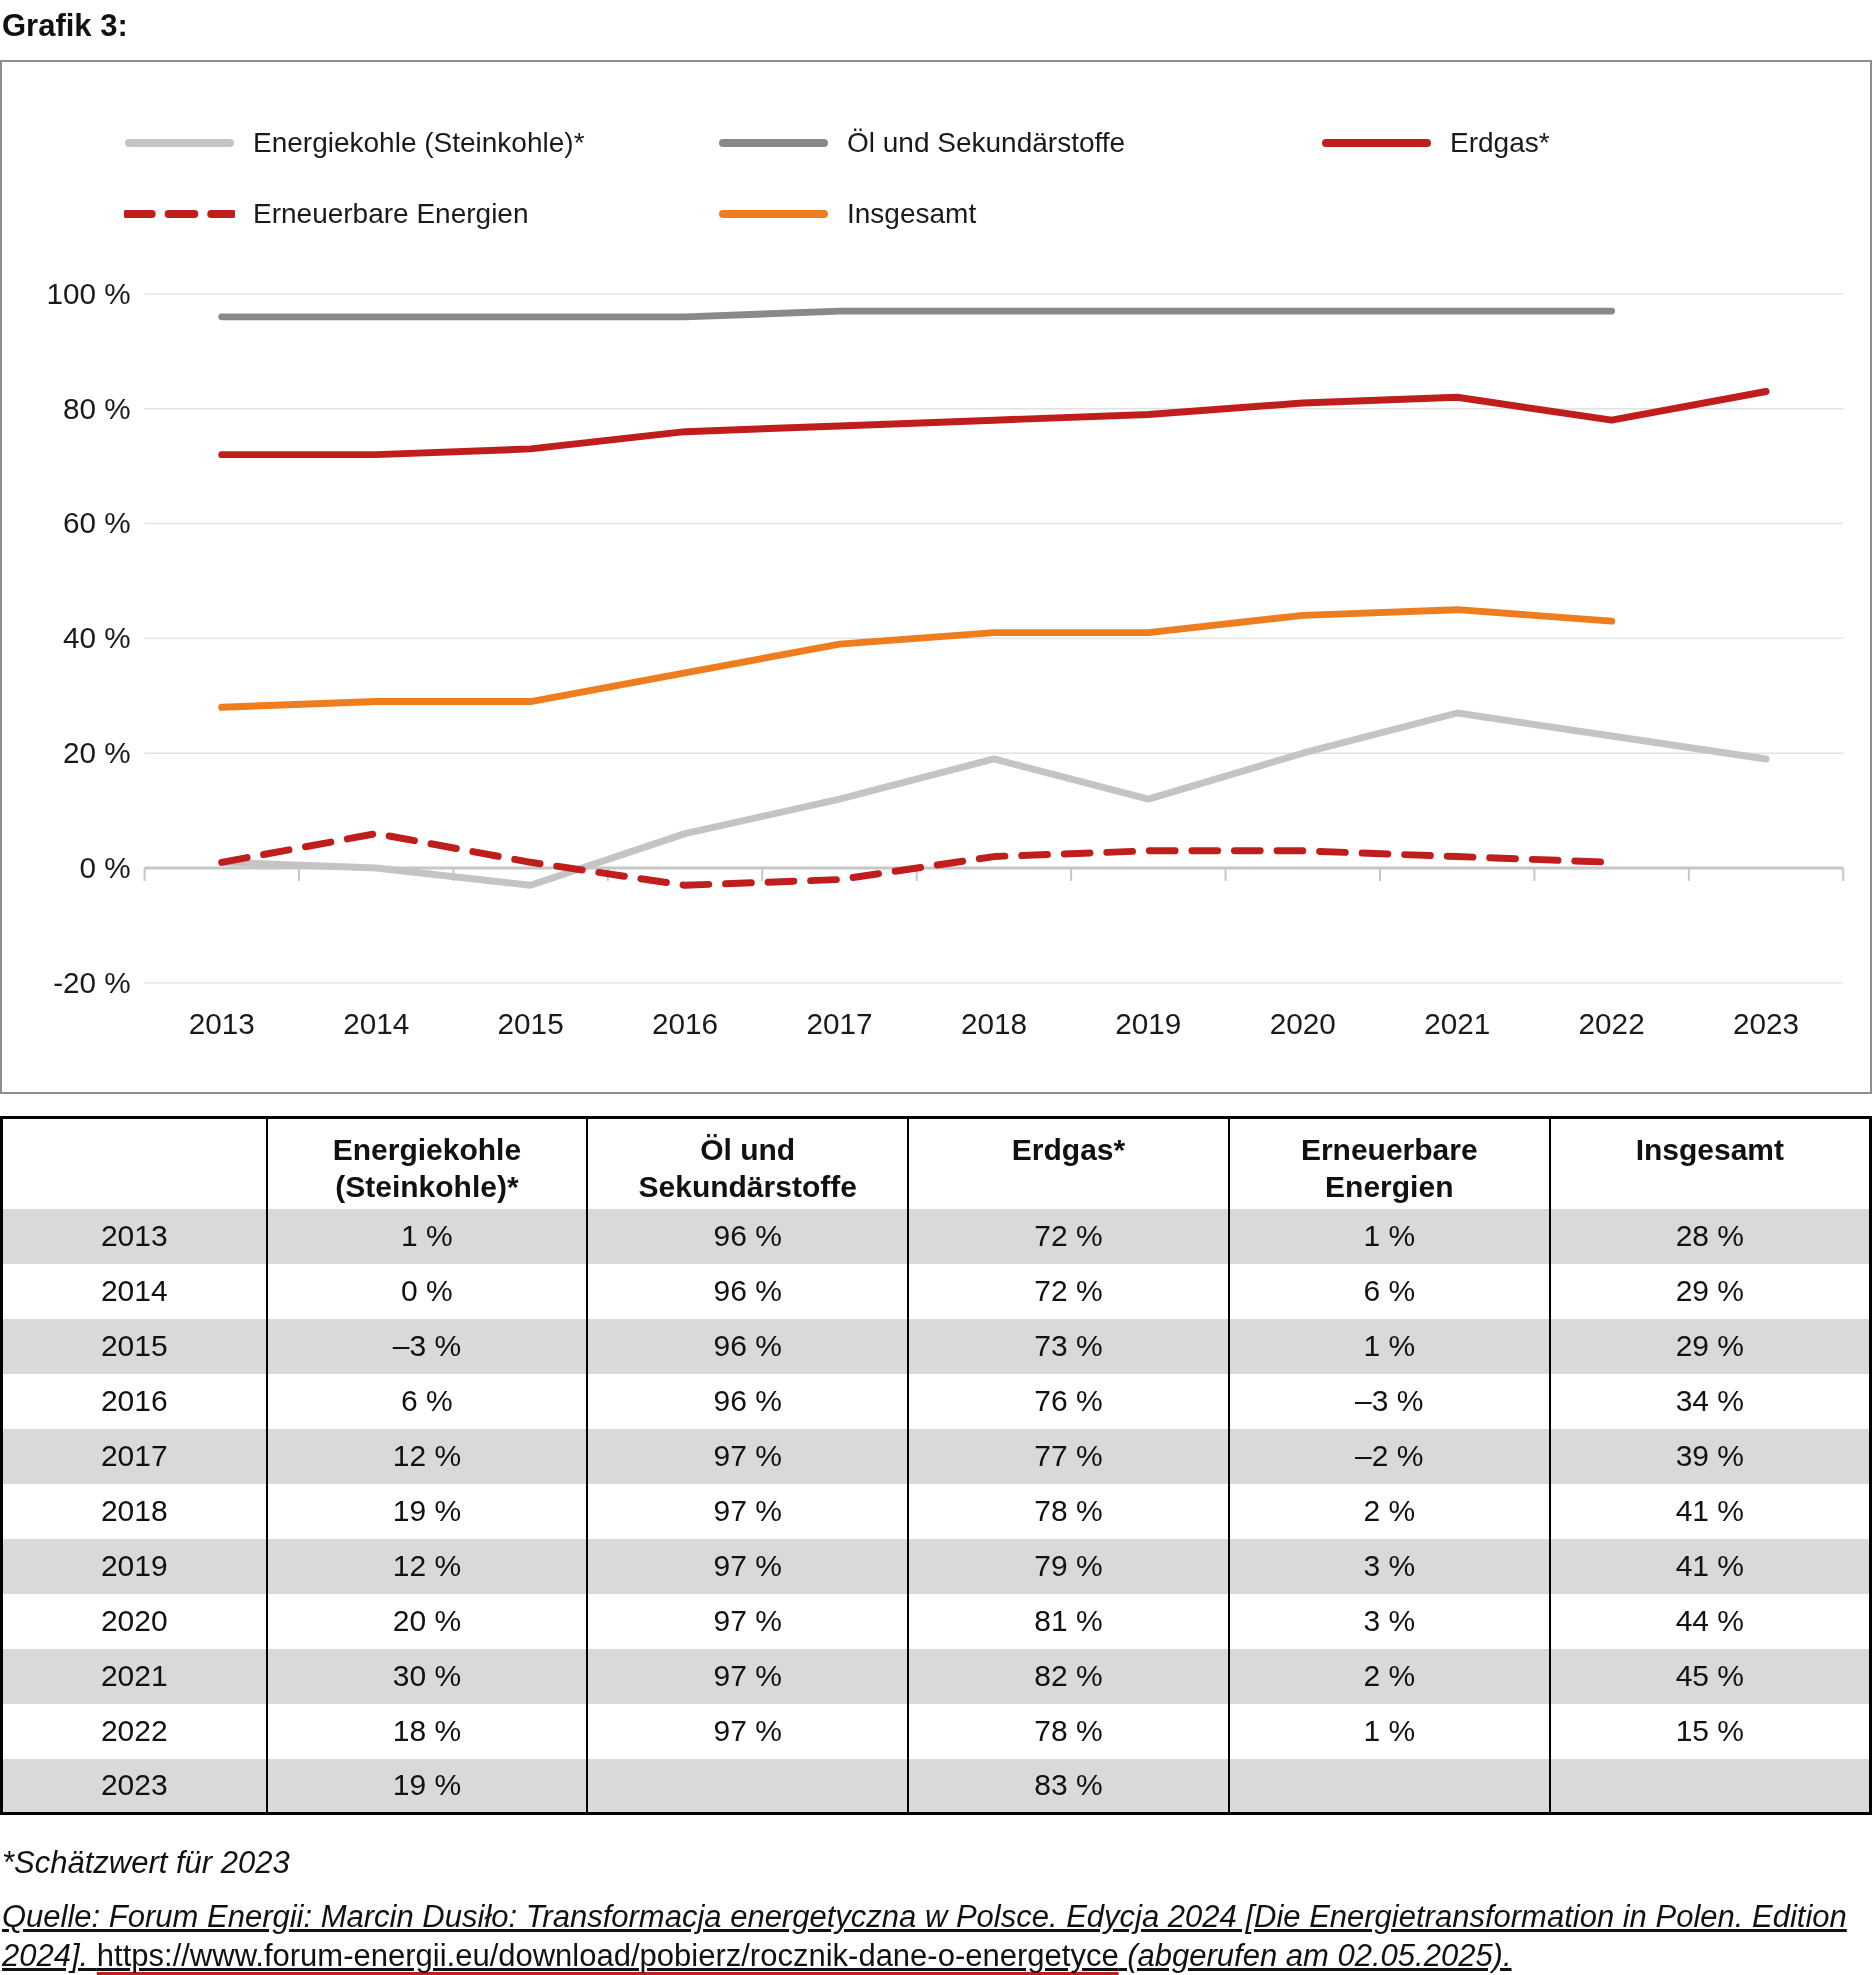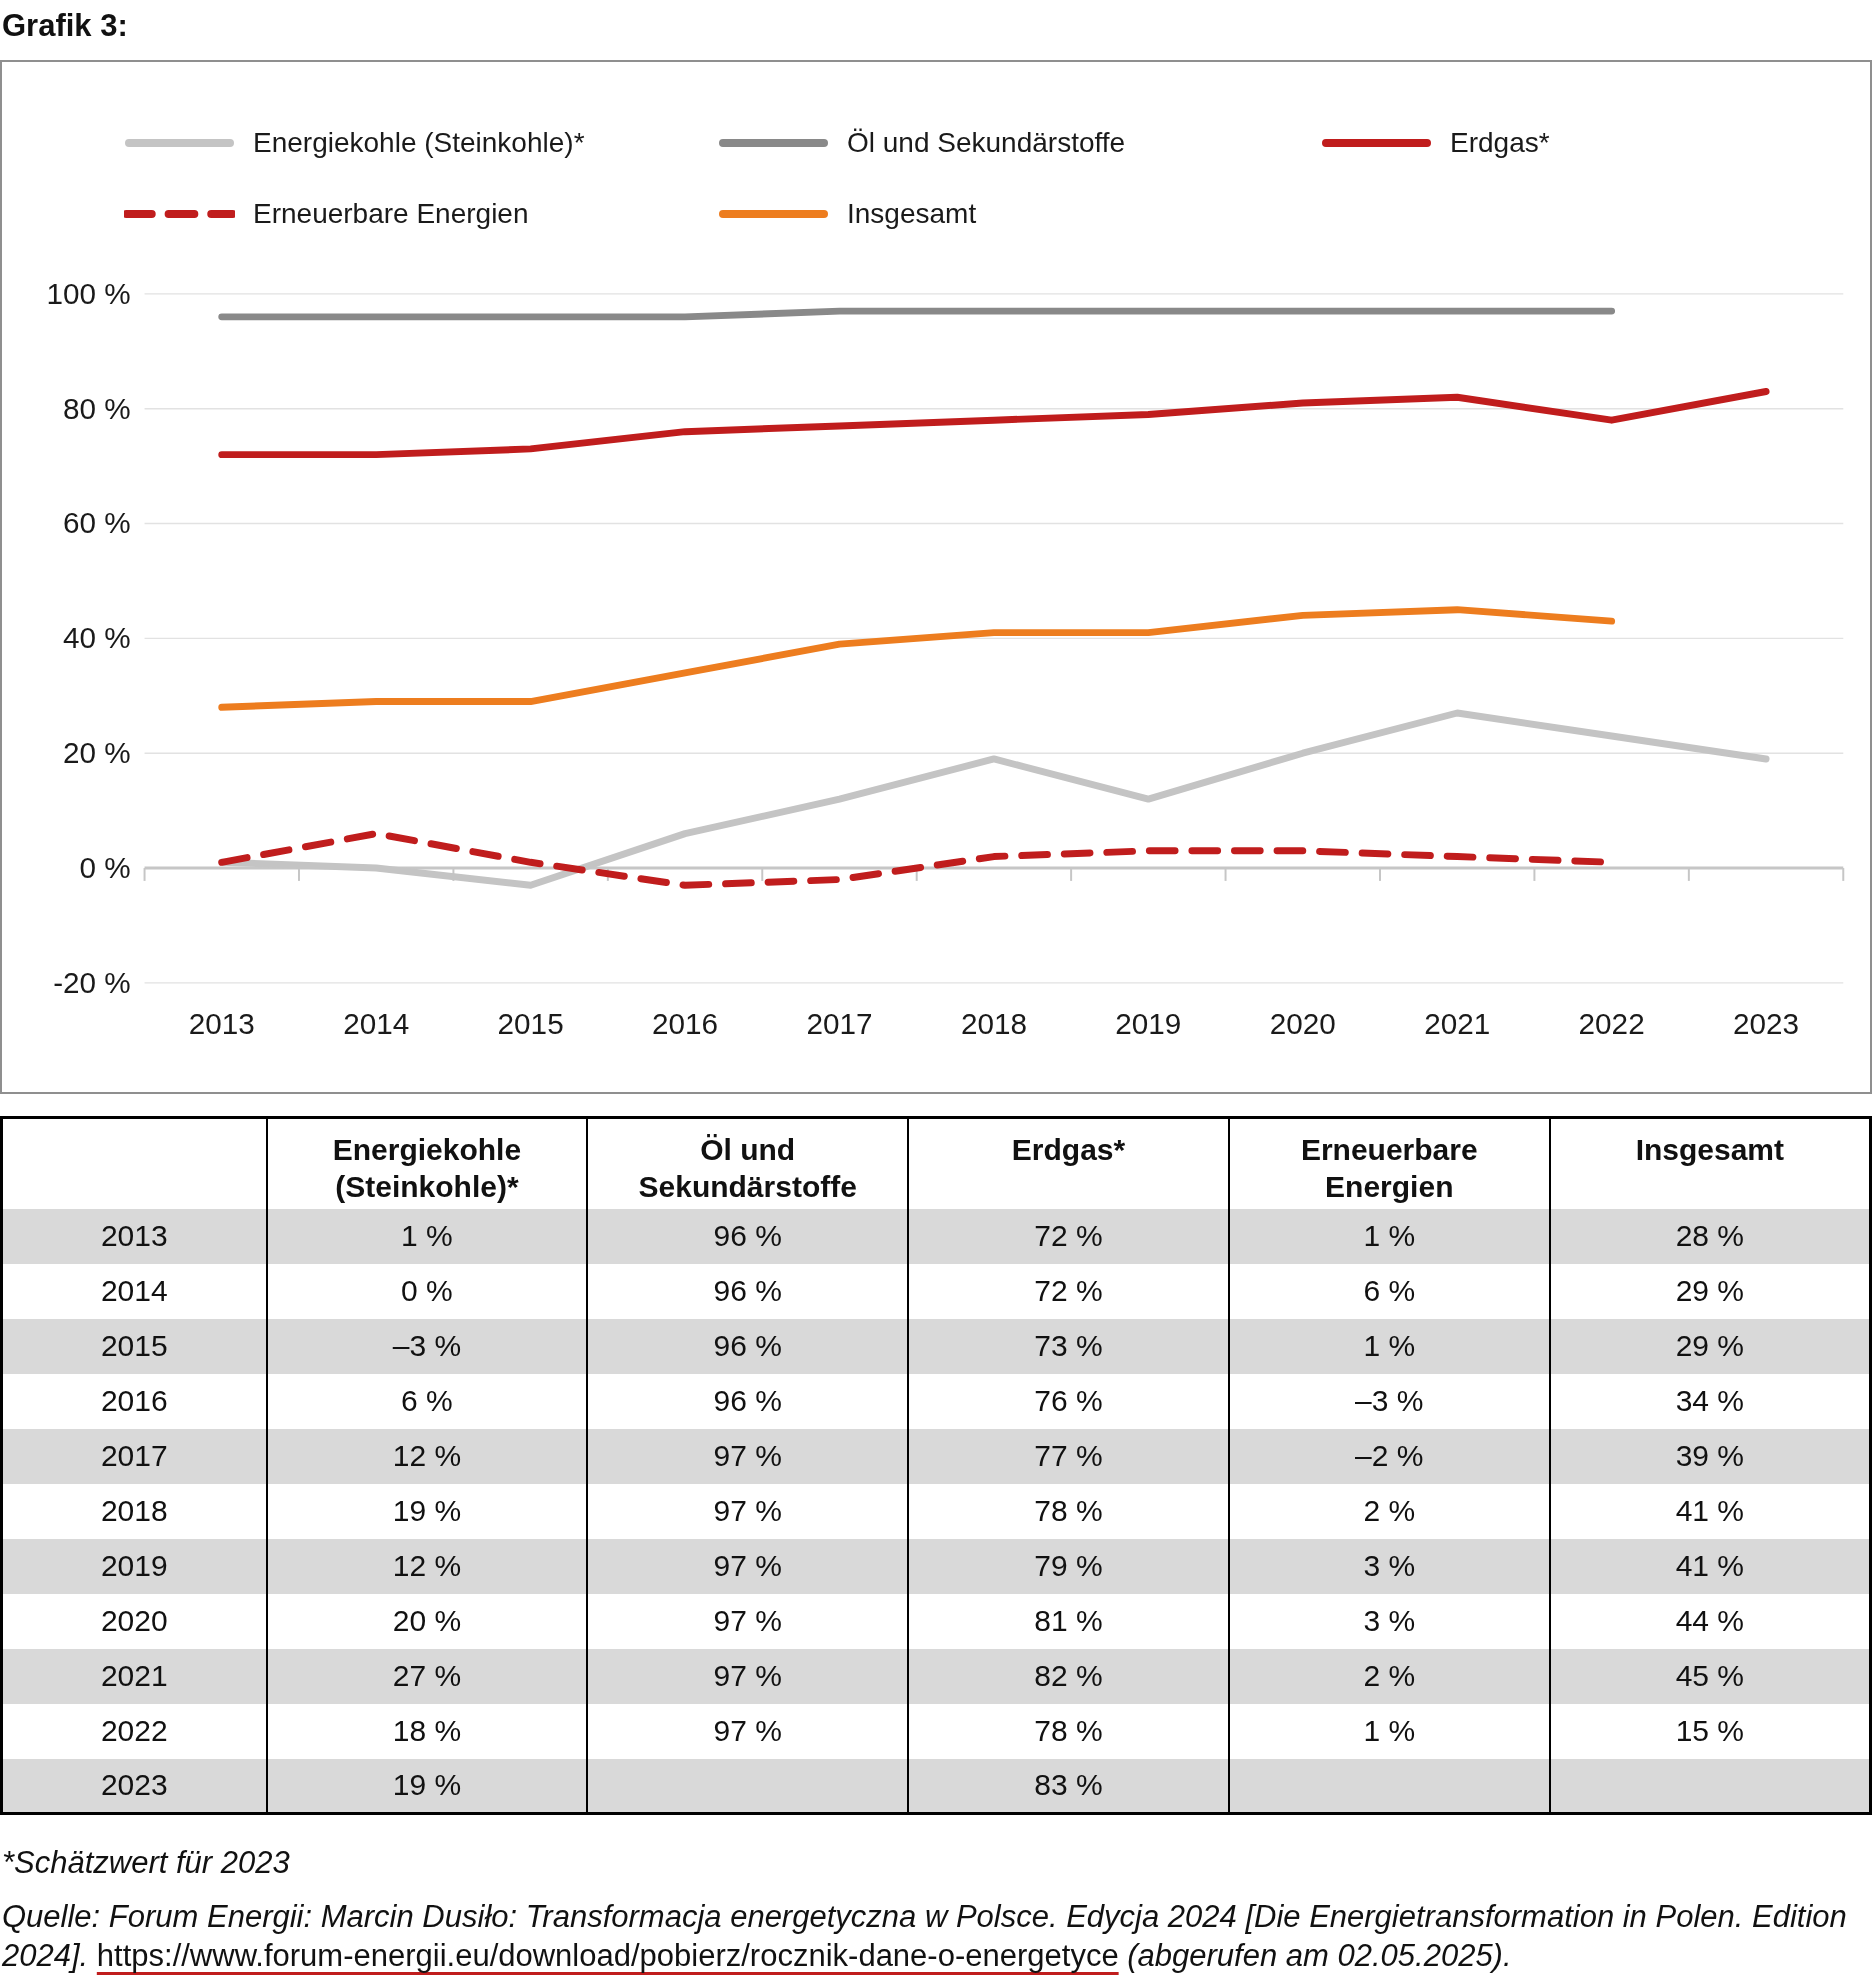--- a/index.html
+++ b/index.html
@@ -56,21 +56,21 @@
   .data-table td{height:55px;padding:0 10px;}
   .data-table tbody tr:nth-child(odd){background:#d9d9d9;}
   .col-year{width:265px;}
 
   
   .footnote{
     margin:30px 0 0 2px;font-size:31px;font-style:italic;color:#111;
   }
   .source{
     margin:16px 0 0 2px;font-size:31px;font-style:italic;color:#111;
-    line-height:39px;max-width:1872px;
+    line-height:39px;max-width:1872px;text-decoration:underline;
   }
   .source-link{
     font-style:normal;color:#111;cursor:pointer;
     text-decoration:underline;
     text-decoration-color:#c01d1d;
     text-decoration-thickness:2.5px;
     text-underline-offset:6px;
   }
 </style>
 </head>
@@ -238,21 +238,21 @@
       <tr>
         <td>2020</td>
         <td>20 %</td>
         <td>97 %</td>
         <td>81 %</td>
         <td>3 %</td>
         <td>44 %</td>
       </tr>
       <tr>
         <td>2021</td>
-        <td>27 %</td>
+        <td>30 %</td>
         <td>97 %</td>
         <td>82 %</td>
         <td>2 %</td>
         <td>45 %</td>
       </tr>
       <tr>
         <td>2022</td>
         <td>18 %</td>
         <td>97 %</td>
         <td>78 %</td>

